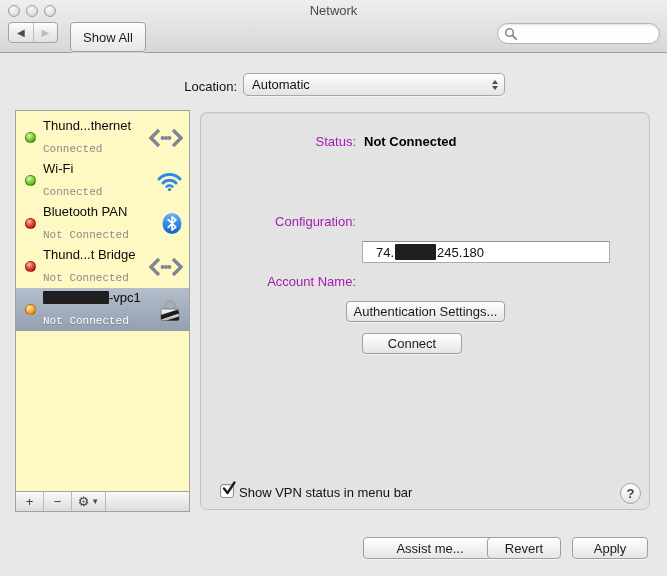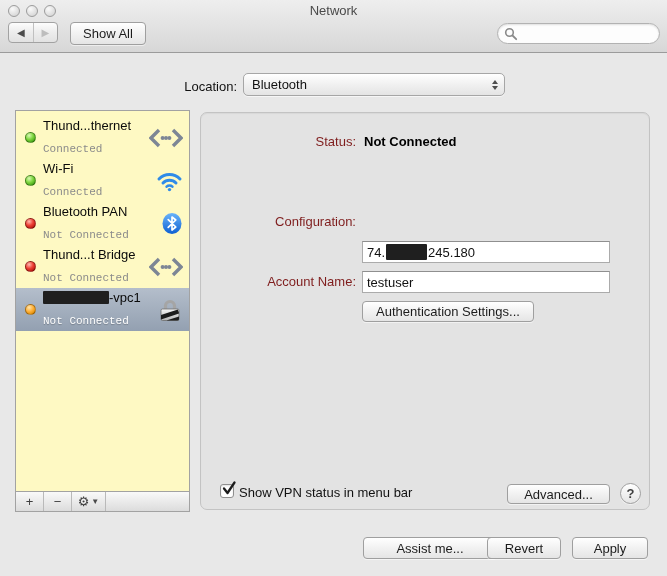--- a/index.html
+++ b/index.html
@@ -42,21 +42,21 @@
   .segnav .cell:last-child { color:#bdbdbd; }
   .btn {
     border:1px solid #9f9f9f; border-radius:4px;
     background:linear-gradient(#ffffff, #f2f2f2 48%, #e5e5e5);
     box-shadow:0 1px 0 rgba(255,255,255,.55);
     font-family:"Liberation Sans", sans-serif;
     font-size:13px; color:#1c1c1c;
     display:flex; align-items:center; justify-content:center;
     cursor:default;
   }
-  .showall { position:absolute; left:70px; top:22px; height:23px; padding:0 12px; }
+  .showall { position:absolute; left:70px; top:22px; height:30px; padding:0 12px; }
   .search {
     position:absolute; right:7px; top:23px; width:163px; height:21px;
     border:1px solid #b2b2b2; border-radius:11px; background:#fdfdfd;
     box-shadow:inset 0 1px 2px rgba(0,0,0,.12);
     display:flex; align-items:center; padding-left:6px;
   }
   .search input {
     border:none; outline:none; background:transparent;
     font-size:12px; width:130px; margin-left:3px;
   }
@@ -129,38 +129,38 @@
 
   
   .pane {
     position:absolute; left:200px; top:112px; width:450px; height:398px;
     border:1px solid #c3c3c3; border-radius:7px;
     background:#e3e3e3;
     box-shadow:inset 0 1px 1px rgba(0,0,0,.05);
   }
   .p-label {
     position:absolute; left:0; width:155px; text-align:right;
-    font-size:13px; color:#7f1d1d;
+    font-size:13px; color:#a21caf;
   }
   .status-value {
     position:absolute; left:163px; top:21px;
     font-size:13px; font-weight:bold; color:#000;
   }
   .cfg-popup { left:161px; top:97px; width:248px; height:23px; }
   .field {
     position:absolute; left:161px; width:248px; height:22px;
     background:#fff; border:1px solid #ababab; border-top-color:#8f8f8f;
     font-size:13px; color:#111;
-    display:flex; align-items:center; padding:0 4px;
+    display:flex; align-items:center; padding:0 13px;
   }
   .redact-ip {
     display:inline-block; width:41px; height:16px;
     background:#1f1f1f; border-radius:1px; margin:0 1px; vertical-align:-3px;
   }
-  .auth-btn { position:absolute; left:161px; top:188px; width:172px; height:21px; }
+  .auth-btn { position:absolute; left:145px; top:188px; width:159px; height:21px; }
   .connect-btn { position:absolute; left:161px; top:220px; width:100px; height:21px; }
 
   .checkbox {
     position:absolute; left:19px; top:371px; width:14px; height:14px;
     background:#fff; border:1px solid #8f8f8f; border-radius:3px;
     box-shadow:inset 0 1px 2px rgba(0,0,0,.12);
   }
   .checkbox svg { position:absolute; left:1px; top:-4px; overflow:visible; }
   .chk-label {
     position:absolute; left:38px; top:372px;
@@ -200,21 +200,21 @@
     <svg width="14" height="14" viewBox="0 0 14 14">
       <circle cx="5.5" cy="5.5" r="3.8" fill="none" stroke="#8a8a8a" stroke-width="1.6"></circle>
       <line x1="8.5" y1="8.5" x2="12.2" y2="12.2" stroke="#8a8a8a" stroke-width="1.8" stroke-linecap="round"></line>
     </svg>
     <input type="text" value="" style="">
   </div>
 </div>
 
 <div class="loc-label">Location:</div>
 <div class="popup loc-popup">
-  <span>Bluetooth</span>
+  <span>Automatic</span>
   <span class="arrows">
       <span class="tri-up"></span>
       <span class="tri-down"></span>
     </span>
 </div>
 
 <div class="sidebar">
   <div class="svc-list">
 
     <div class="svc-row">
@@ -332,32 +332,29 @@
 
   <div class="p-label" style="top:101px;">Configuration:</div>
 
   <div class="field" style="top:128px;">
     <span>74.</span>
       <span class="redact-ip"></span>
       <span>245.180</span>
   </div>
 
   <div class="p-label" style="top:161px;">Account Name:</div>
-  <div class="field" style="top:158px;">
-    <span>testuser</span>
-  </div>
 
   <div class="btn auth-btn">Authentication Settings...</div>
+  <div class="btn connect-btn">Connect</div>
 
   <div class="checkbox">
     <svg width="14" height="14" viewBox="0 0 14 14">
       <polyline points="2,7.5 5.5,12 12.5,1.5" fill="none" stroke="#1b1b1b" stroke-width="2.3" stroke-linecap="round" stroke-linejoin="round"></polyline>
     </svg>
   </div>
   <div class="chk-label">Show VPN status in menu bar</div>
 
-  <div class="btn advanced-btn">Advanced...</div>
   <div class="btn help-btn">?</div>
 </div>
 
 <div class="btn assist-btn">Assist me...</div>
 <div class="btn revert-btn">Revert</div>
 <div class="btn apply-btn">Apply</div>
 
 </body></html>

